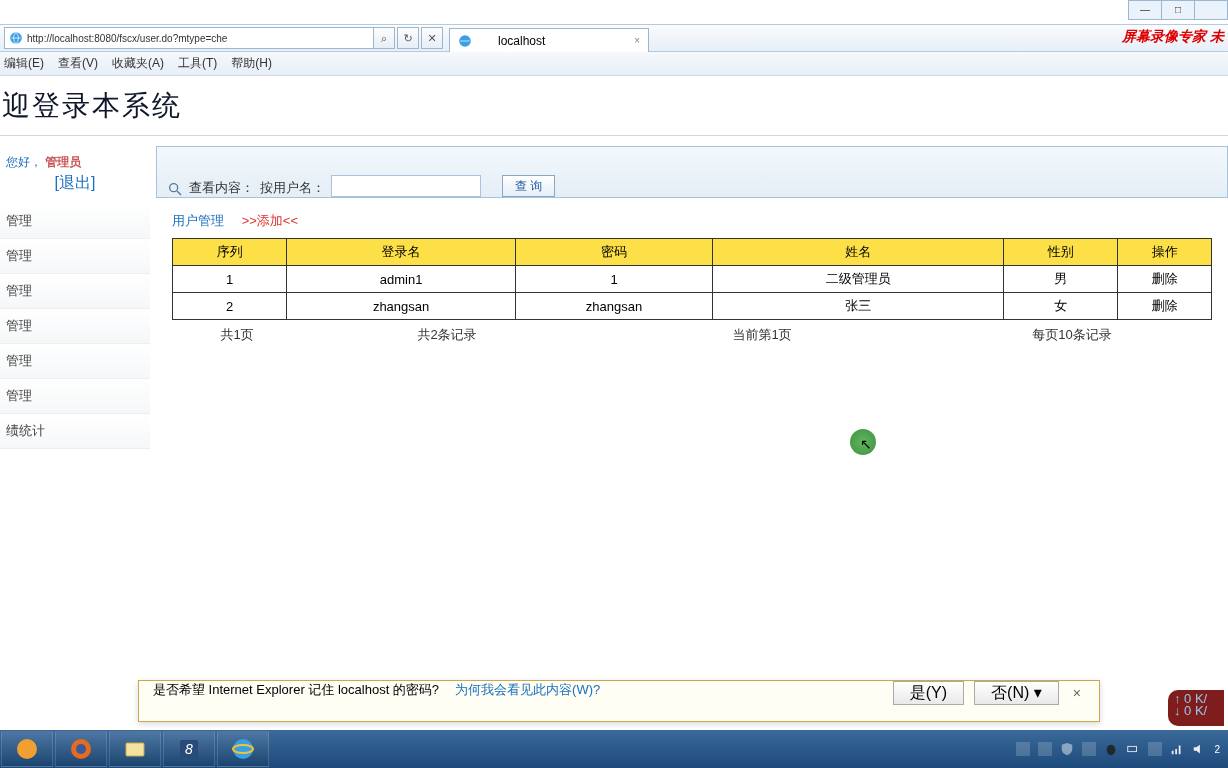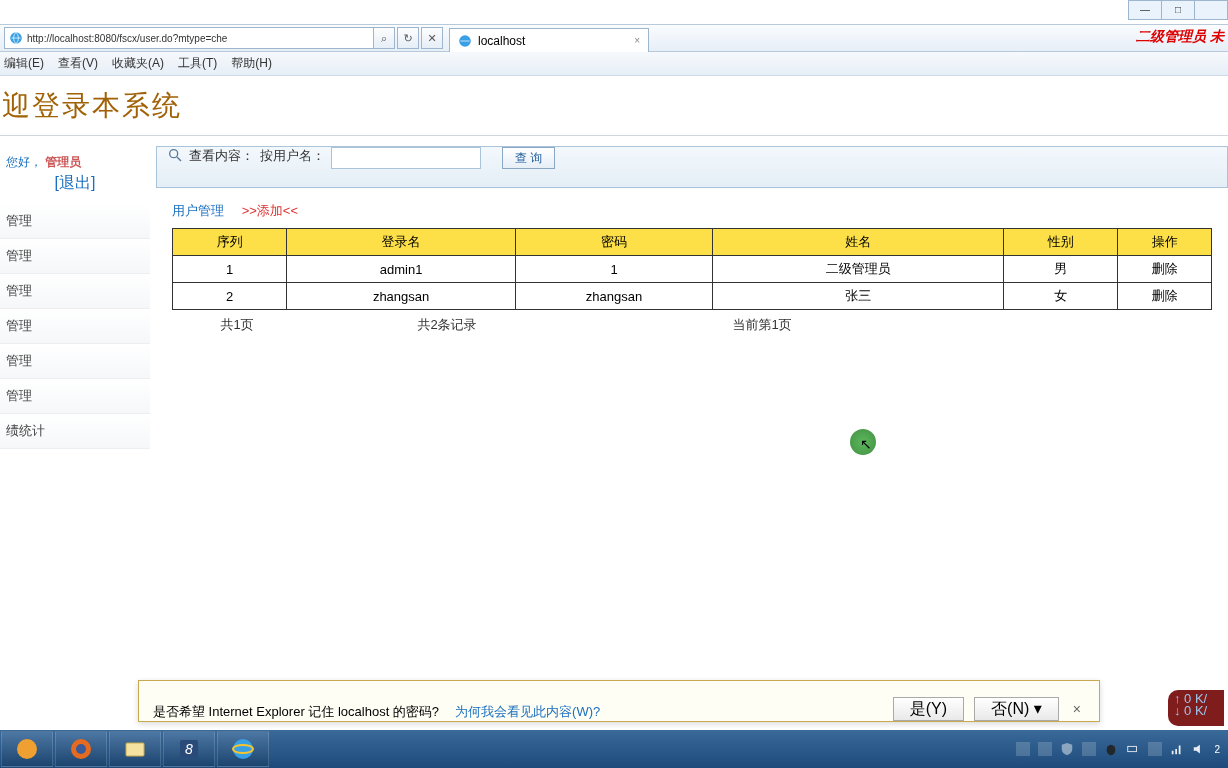--- a/index.html
+++ b/index.html
@@ -10,43 +10,43 @@
 .win-controls div { flex:1; text-align:center; font-size:10px; color:#333; border-left:1px solid #9db6ce; line-height:18px; }
 .win-controls div:first-child { border-left:none; }
 
 
 .addr-row { position:absolute; top:24px; left:0; right:0; height:28px; background:linear-gradient(#fafcfe,#e6eef7); border-top:1px solid #b8c9da; border-bottom:1px solid #b8c9da; display:flex; align-items:center; }
 .addr-box { margin-left:4px; width:370px; height:22px; background:#fff; border:1px solid #9db6ce; display:flex; align-items:center; padding:0 4px; font-size:10px; color:#333; }
 .ie-icon-sm { width:14px; height:14px; margin-right:4px; flex:none; }
 .addr-ctrl { display:flex; align-items:center; gap:2px; margin-left:-1px; }
 .addr-btn { width:22px; height:22px; background:linear-gradient(#fdfdfd,#e6eef7); border:1px solid #9db6ce; display:flex; align-items:center; justify-content:center; font-size:11px; color:#555; }
 .tab-row { display:flex; align-items:flex-end; margin-left:6px; height:28px; }
-.tab { height:24px; background:#fff; border:1px solid #9db6ce; border-bottom:none; display:flex; align-items:center; padding:0 8px; min-width:200px; font-size:12px; gap:2px; position:relative; }
+.tab { height:24px; background:#fff; border:1px solid #9db6ce; border-bottom:none; display:flex; align-items:center; padding:0 8px; min-width:200px; font-size:12px; gap:22px; position:relative; }
 .tab .close { margin-left:auto; color:#888; font-size:10px; }
 .watermark { position:absolute; right:4px; top:28px; color:#d00; font-weight:bold; font-size:14px; font-style:italic; }
 
 
 .menu-bar { position:absolute; top:52px; left:0; right:0; height:24px; background:linear-gradient(#f6f9fc,#e6eef7); border-bottom:1px solid #cdd9e5; display:flex; align-items:center; padding-left:4px; gap:14px; font-size:12px; color:#333; }
 .menu-bar span { cursor:default; }
 
 
 .page-header { position:absolute; top:76px; left:0; right:0; height:60px; display:flex; align-items:center; padding-left:2px; border-bottom:1px solid #d0d6db; }
-.page-header h1 { font-size:28px; color:#a16207; font-weight:normal; letter-spacing:2px; }
+.page-header h1 { font-size:28px; color:#0f172a; font-weight:normal; letter-spacing:2px; }
 
 
 .sidebar { position:absolute; top:146px; left:0; width:150px; bottom:40px; background:#fff; }
 .sb-user { font-size:12px; padding:8px 6px 2px; }
 .sb-greet { color:#1a6fbf; }
 .sb-role { color:#c55; font-weight:bold; }
 .sb-logout { color:#1a6fbf; font-size:16px; padding:0 6px 10px;text-align:center; }
 .sb-item { font-size:13px; color:#444; padding:8px 6px; border-bottom:1px solid #eceff2; background:linear-gradient(#fff,#f5f7f9); }
 
 
 .main { position:absolute; top:146px; left:156px; right:0; bottom:40px; }
-.search-bar { height:42px; border:1px solid #a9c3da; background:linear-gradient(#f3f8fc,#e4eef6); display:flex; align-items:flex-start; padding:0 10px; font-size:13px; color:#333; gap:6px; }
+.search-bar { height:52px; border:1px solid #a9c3da; background:linear-gradient(#f3f8fc,#e4eef6); display:flex; align-items:flex-end; padding:0 10px; font-size:13px; color:#333; gap:6px; }
 .mag-icon { width:16px; height:16px; }
 .search-input { width:150px; height:22px; border:1px solid #a9c3da; background:#fff; }
 .search-btn { height:22px; padding:0 12px; background:linear-gradient(#fff,#e6eef7); border:1px solid #8aa8c4; font-size:12px; color:#1a5a99;margin-left:15px; }
 .crumb { padding:14px 16px 8px; font-size:13px; }
 .crumb .cur { color:#1a6fbf; }
 .crumb .add { color:#d33; margin-left:14px; }
 
 
 .tbl-wrap { padding:0 16px; }
 table { width:100%; border-collapse:collapse; }
@@ -54,21 +54,21 @@
 th { background:#fde047; }
 .cursor-dot { position:absolute; width:26px; height:26px; border-radius:50%; background:radial-gradient(circle,#5cb85c 0%,#4a9b4a 70%,rgba(74,155,74,0) 100%); left:694px; top:283px; pointer-events:none; }
 .cursor-ptr { position:absolute; left:704px; top:290px; font-size:14px; pointer-events:none; }
 .page-info { display:flex; padding:6px 16px; font-size:13px; color:#333; }
 .page-info div:nth-child(1){ width:130px; text-align:center; }
 .page-info div:nth-child(2){ width:290px; text-align:center; }
 .page-info div:nth-child(3){ width:340px; text-align:center; }
 .page-info div:nth-child(4){ flex:1; text-align:center; }
 
 
-.notif { position:absolute; left:138px; right:128px; bottom:46px; height:42px; border:1px solid #c9a94f; background:#fffef5; box-shadow:0 2px 6px rgba(0,0,0,.15); display:flex; align-items:flex-end; padding:0 14px; font-size:13px; gap:16px; }
+.notif { position:absolute; left:138px; right:128px; bottom:46px; height:42px; border:1px solid #c9a94f; background:#fffef5; box-shadow:0 2px 6px rgba(0,0,0,.15); display:flex; align-items:flex-start; padding:0 14px; font-size:13px; gap:16px; }
 .notif-link { color:#1a6fbf; }
 .notif-right { margin-left:auto; display:flex; gap:10px; align-items:center; }
 .notif-btn { height:24px; padding:0 16px; background:linear-gradient(#fff,#e9e9e9); border:1px solid #aaa; font-size:16px; }
 .notif-close { color:#666; font-size:14px; padding:0 4px; }
 
 
 .taskbar { position:absolute; bottom:0; left:0; right:0; height:38px; background:linear-gradient(#3a6a9a,#1d4a7a); display:flex; align-items:center; }
 .tb-btn { width:52px; height:36px; margin:1px; background:linear-gradient(rgba(255,255,255,.1),rgba(0,0,0,.1)); border:1px solid rgba(255,255,255,.15); display:flex; align-items:center; justify-content:center; }
 .tb-btn svg { width:24px; height:24px; }
 .tray { margin-left:auto; display:flex; align-items:center; gap:8px; padding-right:8px; color:#fff; font-size:10px; }
@@ -102,21 +102,21 @@
     <div class="tab">
       <svg class="ie-icon-sm" viewBox="0 0 24 24">
           <circle cx="12" cy="12" r="10" fill="#3aa0e6"></circle>
           <path d="M4 12h16" stroke="#fff" stroke-width="1.2"></path>
         </svg>
       <span>localhost</span>
       <span class="close">×</span>
     </div>
   </div>
 </div>
-<div class="watermark">二级管理员 未</div>
+<div class="watermark">屏幕录像专家 未</div>
 
 <div class="menu-bar">
   <span>编辑(E)</span>
   <span>查看(V)</span>
   <span>收藏夹(A)</span>
   <span>工具(T)</span>
   <span>帮助(H)</span>
 </div>
 
 <div class="page-header">
@@ -190,20 +190,21 @@
           <td>女</td>
           <td>删除</td>
         </tr>
       </tbody>
     </table>
   </div>
   <div class="page-info">
     <div>共1页</div>
     <div>共2条记录</div>
     <div>当前第1页</div>
+    <div>每页10条记录</div>
   </div>
   <div class="cursor-dot"></div>
   <div class="cursor-ptr">↖</div>
 </div>
 
 <div class="notif">
   <span>是否希望 Internet Explorer 记住 localhost 的密码?</span>
   <span class="notif-link">为何我会看见此内容(W)?</span>
   <div class="notif-right">
     <button class="notif-btn">是(Y)</button>

